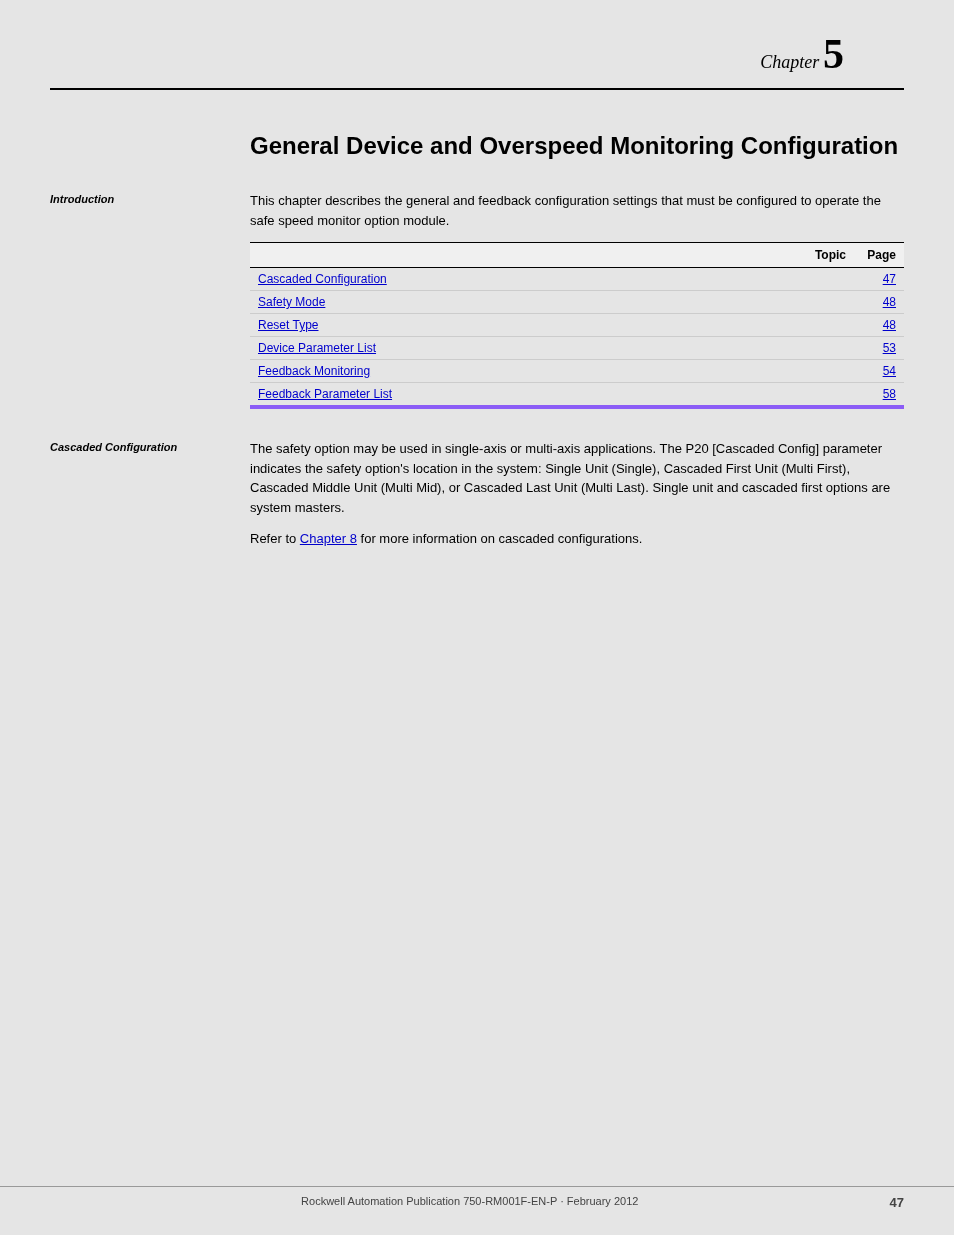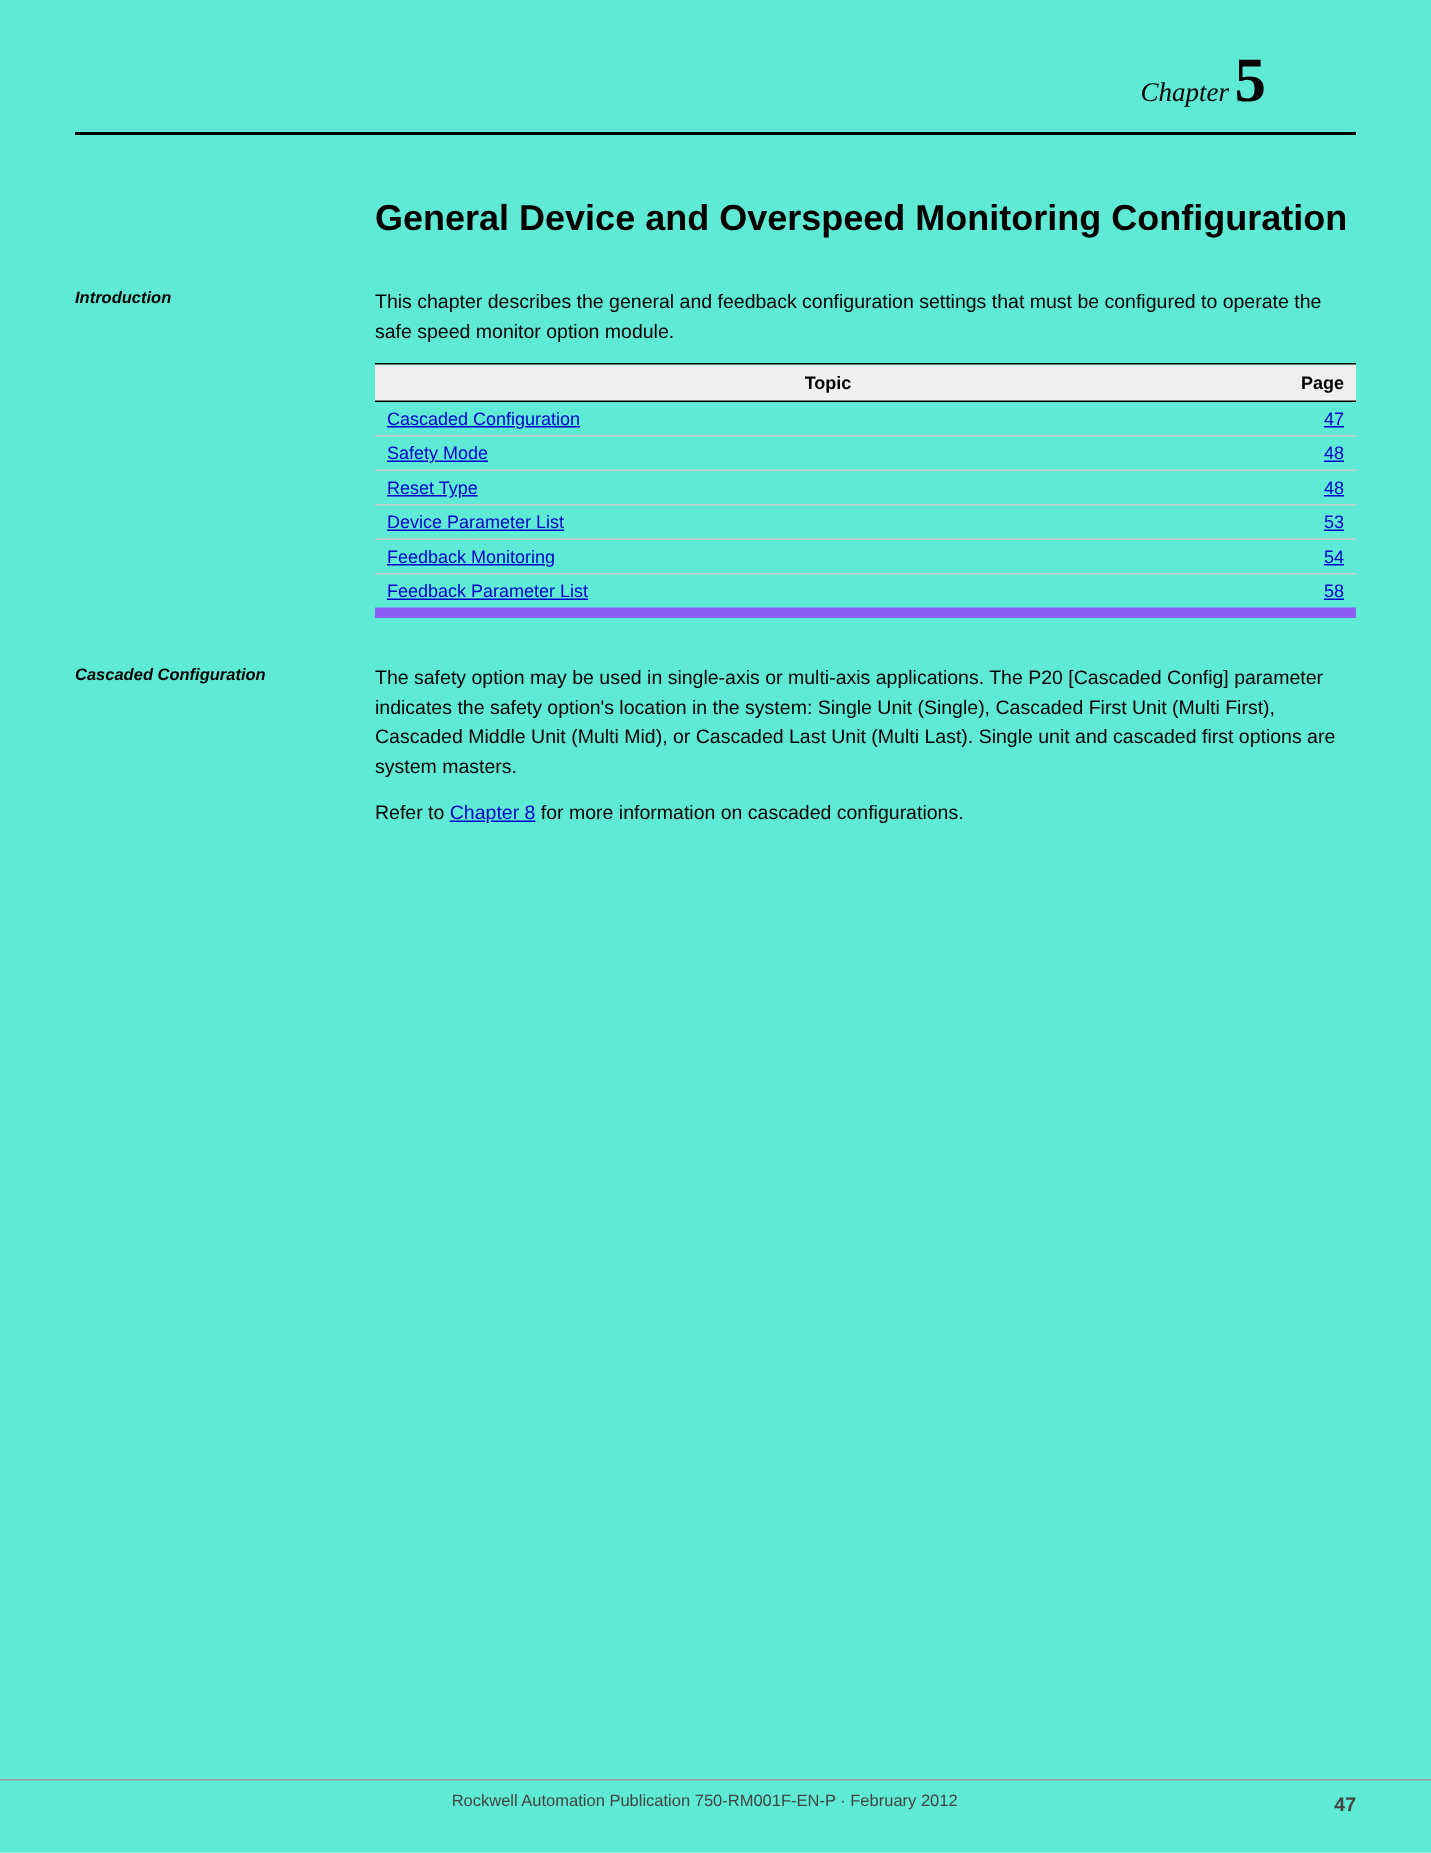--- a/index.html
+++ b/index.html
@@ -16,21 +16,21 @@
       width: 954px;
       min-height: 1235px;
       position: relative;
     }
 
     .page-container {
       width: 954px;
       min-height: 1235px;
       padding: 0;
       position: relative;
-      background: #5eead4;
+      background: #e5e5e5;
     }
 
     
     .chapter-header {
       text-align: right;
       padding: 30px 60px 10px 0;
       border-bottom: 2px solid #000;
       margin: 0 50px;
     }
 
@@ -89,21 +89,21 @@
 
     
     .toc-table {
       width: 100%;
       border-collapse: collapse;
       margin-top: 12px;
       font-size: 12.5px;
     }
 
     .toc-table th {
-      text-align: center;
+      text-align: right;
       font-weight: bold;
       font-size: 12px;
       padding: 5px 8px;
       border-top: 1px solid #000;
       border-bottom: 1px solid #000;
       background: #f0f0f0;
     }
 
     .toc-table th.page-col {
       text-align: right;
@@ -114,21 +114,21 @@
       padding: 4px 8px;
       border-bottom: 1px solid #cccccc;
       font-size: 12px;
     }
 
     .toc-table td.page-cell {
       text-align: right;
     }
 
     .toc-table tr:last-child td {
-      border-bottom: 7px solid #8b5cf6;
+      border-bottom: 4px solid #8b5cf6;
     }
 
     .toc-link {
       color: #0000cc;
       text-decoration: underline;
       cursor: pointer;
     }
 
     
     .cascaded-section {

